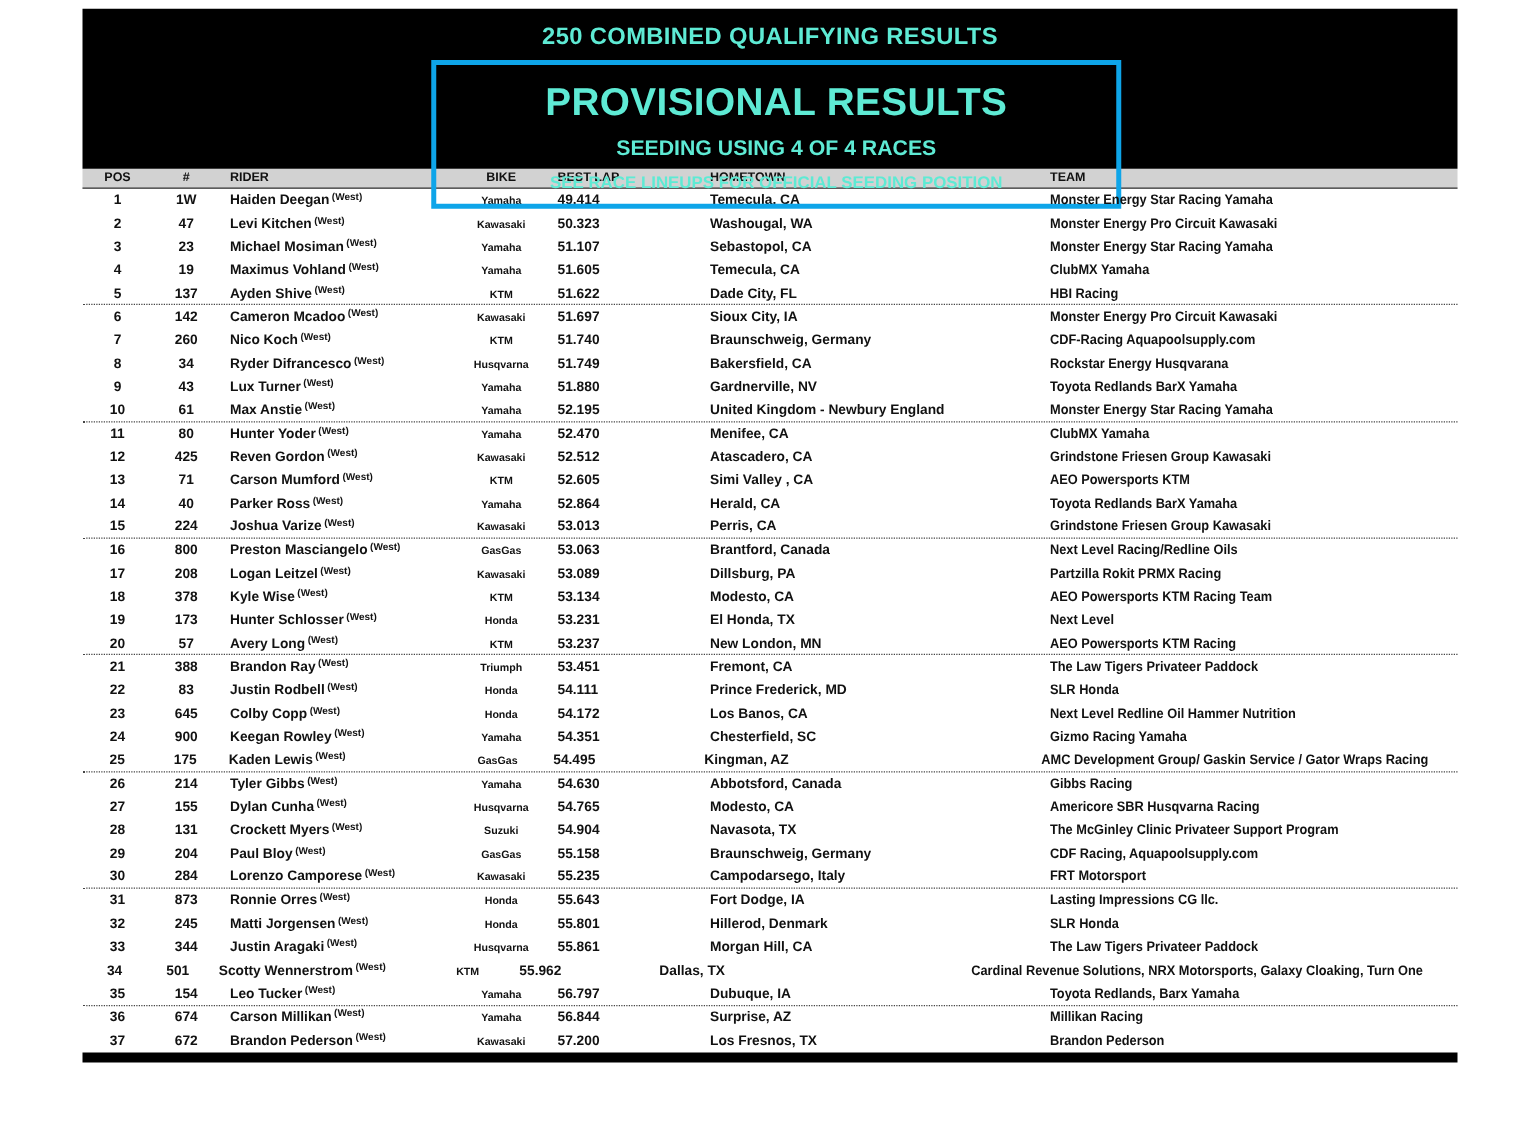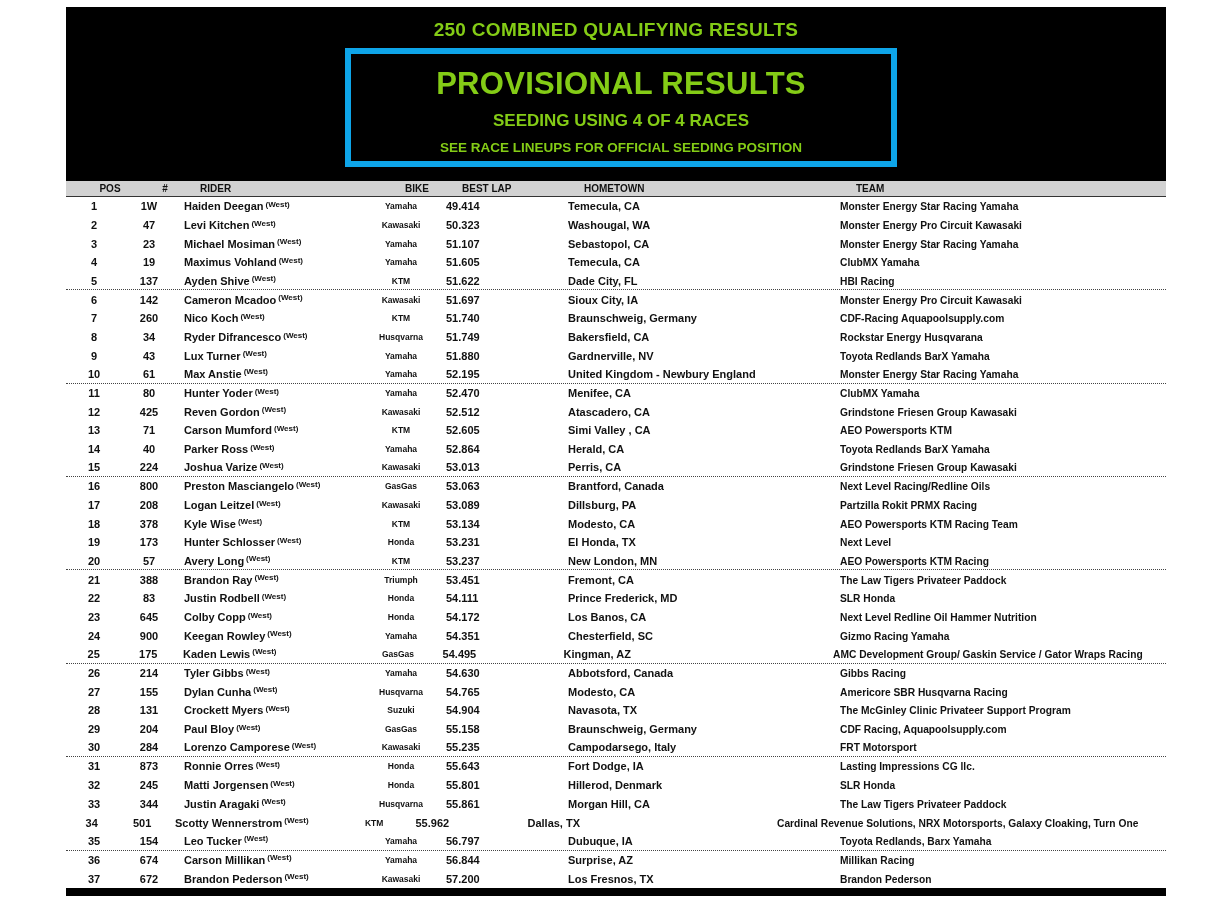--- a/index.html
+++ b/index.html
@@ -1,28 +1,28 @@
 <!DOCTYPE html>
 <html><head>
 <meta charset="utf-8">
 <style>
   * { box-sizing: border-box; margin: 0; padding: 0; }
   html, body { width: 1210px; height: 918px; background: #ffffff; font-family: "Liberation Sans", sans-serif; color: #111; }
   .sheet { position: absolute; left: 66px; top: 7px; width: 1100px; }
 
   
-  .banner { position: relative; height: 174px; background: #000; color: #84cc16; }
+  .banner { position: relative; height: 128px; background: #000; color: #5eead4; }
   .banner-title { text-align: center; padding-top: 12px; font-size: 19px; font-weight: bold; letter-spacing: 0.3px; }
-  .prov-box { position: absolute; left: 279px; top: 41px; width: 552px; height: 119px; border: 6px solid #0ea5e9; text-align: center; }
+  .prov-box { position: absolute; left: 279px; top: 41px; width: 552px; height: 119px; border: 4px solid #0ea5e9; text-align: center; }
   .prov-title { margin-top: 12px; font-size: 31px; font-weight: bold; letter-spacing: 0.3px; }
   .prov-sub { margin-top: 9px; font-size: 17px; font-weight: bold; }
   .prov-note { margin-top: 9px; font-size: 13.5px; font-weight: bold; }
 
   
-  .thead { display: flex; align-items: center; height: 16px; background: #d2d2d2; font-size: 10px; font-weight: bold; border-bottom: 1px solid #333; padding-left: 16px; }
+  .thead { display: flex; align-items: center; height: 16px; background: #d2d2d2; font-size: 10px; font-weight: bold; border-bottom: 1px solid #333; }
   .row { display: flex; align-items: center; height: 18.68px; font-size: 11px; font-weight: bold; }
   .row.group-end { border-bottom: 1px dotted #444; }
 
   .c { display: block; overflow: visible; white-space: nowrap; }
   .c.pos   { width: 56px;  text-align: center; }
   .c.num   { width: 54px;  text-align: center; }
   .c.rider { width: 180px; padding-left: 8px; text-align: left; }
   .c.bike  { width: 90px;  text-align: center; font-size: 8.5px; }
   .c.lap   { width: 122px; text-align: left; }
   .c.town  { width: 268px; text-align: left; }

